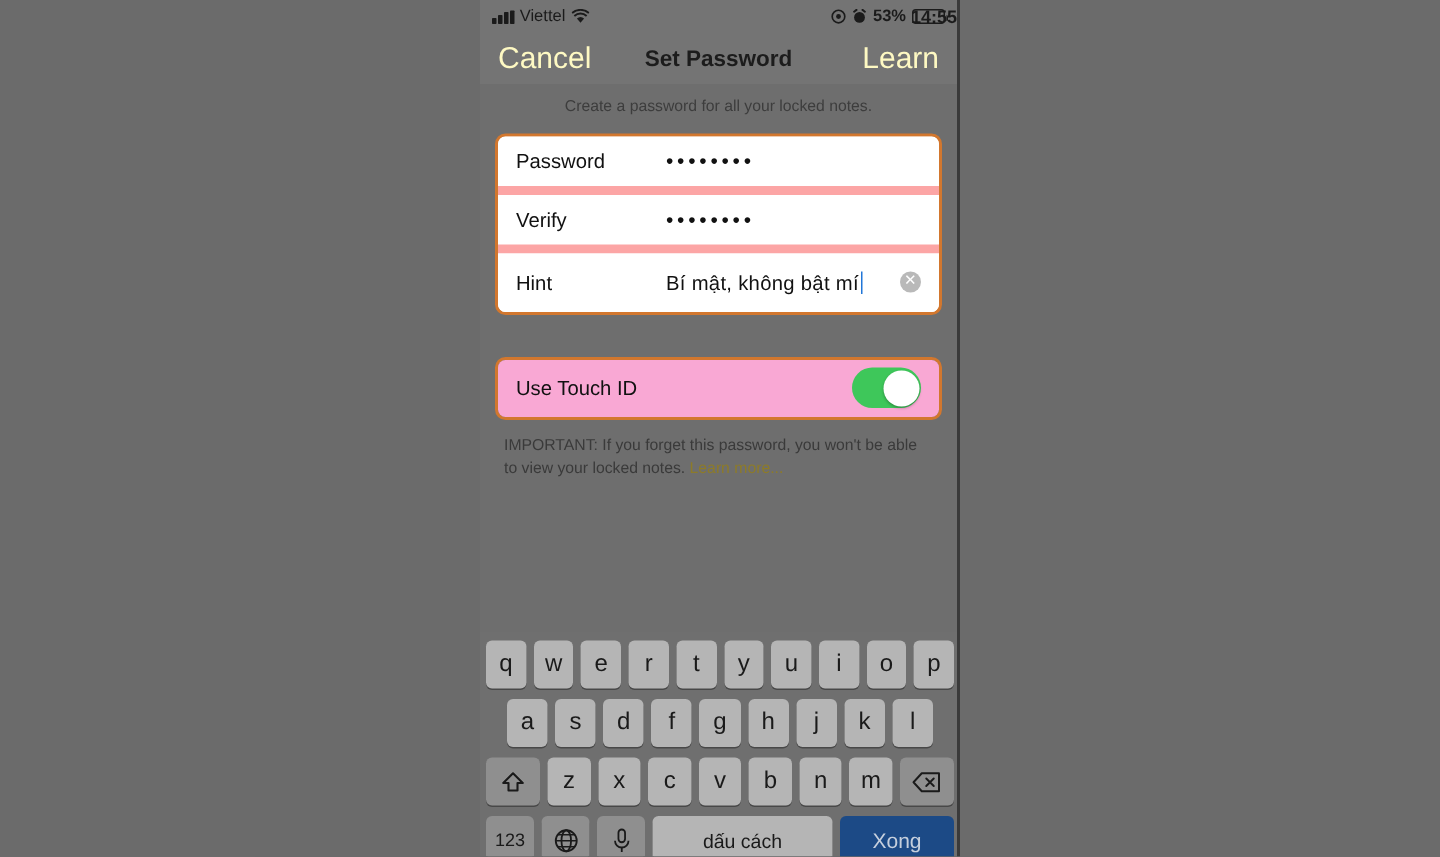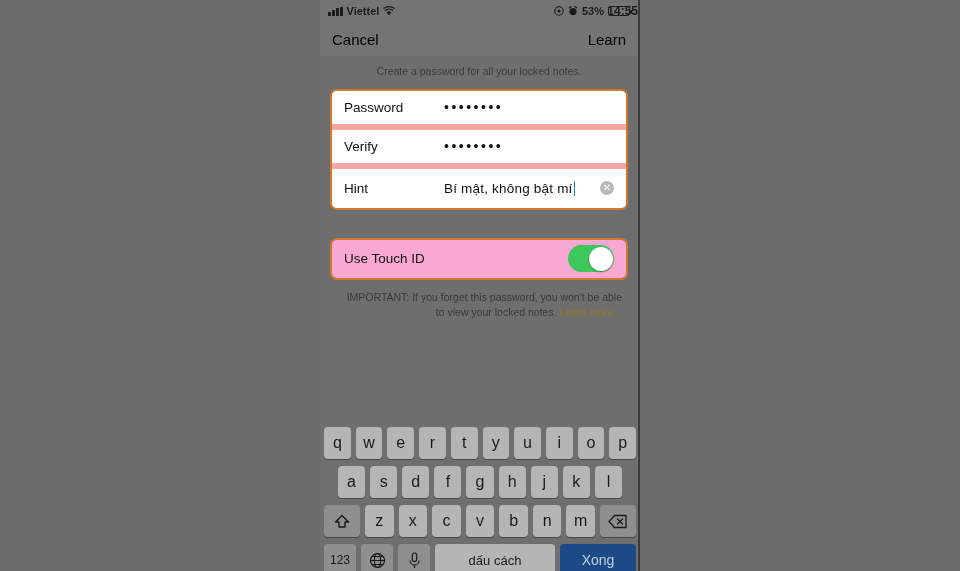--- a/index.html
+++ b/index.html
@@ -49,43 +49,43 @@
     margin-left: auto;
     display: flex; align-items: center; gap: 4px;
     position: relative; z-index: 2;
   }
   .signal { display: flex; align-items: flex-end; gap: 1.5px; height: 9px; }
   .signal i { width: 2.5px; background: #1b1b1b; border-radius: .5px; display: block; }
   .signal i:nth-child(1) { height: 4px; }
   .signal i:nth-child(2) { height: 6px; }
   .signal i:nth-child(3) { height: 8px; }
   .signal i:nth-child(4) { height: 9px; }
-  .carrier { font-size: 11px; font-weight: bold; }
+  .carrier { font-size: 11px; font-weight: normal; }
   .battery {
     width: 22px; height: 10px;
     border: 1px solid #1b1b1b; border-radius: 2.5px;
     position: relative; padding: 1px;
   }
   .battery::after {
     content: ""; position: absolute; right: -3px; top: 3px;
     width: 1.5px; height: 4px; background: #1b1b1b; border-radius: 0 1px 1px 0;
   }
   .battery .fill { height: 100%; width: 53%; background: #1b1b1b; border-radius: 1px; }
 
   
   #navbar {
     height: 34px;
     background: #747474;
     display: flex; align-items: center; justify-content: space-between;
     padding: 0 12px;
     position: relative;
   }
   #navbar .nav-btn {
-    font-size: 15px;
-    color: #000000;
+    font-size: 20px;
+    color: #fef9c3;
     background: none; border: none;
     font-family: "Liberation Sans", sans-serif;
     cursor: pointer;
   }
   #navbar .nav-title {
     position: absolute; left: 0; right: 0;
     text-align: center;
     font-size: 15px; font-weight: bold;
     color: #1c1c1c;
     pointer-events: none;
@@ -173,21 +173,21 @@
     width: 24px; height: 24px; border-radius: 50%;
     background: #fff;
     box-shadow: 0 1px 2px rgba(0,0,0,.3);
   }
 
   .important {
     padding: 10px 16px 0;
     font-size: 10.5px;
     line-height: 1.45;
     color: #3a3a3a;
-    text-align: right;
+    text-align: left;
   }
   .learn-link { color: #8d7b28; cursor: pointer; }
 
   
   #keyboard {
     position: absolute; left: 0; bottom: 0;
     width: 320px; height: 150px;
     background: #6f6f6f;
     padding: 6px 2px 3px;
   }
@@ -263,20 +263,21 @@
           <path d="M1.4 1.8 L3 0.6 M8.6 1.8 L7 0.6" stroke="#1b1b1b" stroke-width="1.3" stroke-linecap="round"></path>
         </svg>
       </span>
       <span>53%</span>
       <span class="battery"><span class="fill"></span></span>
     </div>
   </div>
 
   <div id="navbar">
     <button class="nav-btn">Cancel</button>
+    <div class="nav-title">Set Password</div>
     <button class="nav-btn">Learn</button>
   </div>
 
   <div id="content">
 
     <div class="footer-note">Create a password for all your locked notes.</div>
 
     <div class="hl-group">
 
       <div class="field-row">

